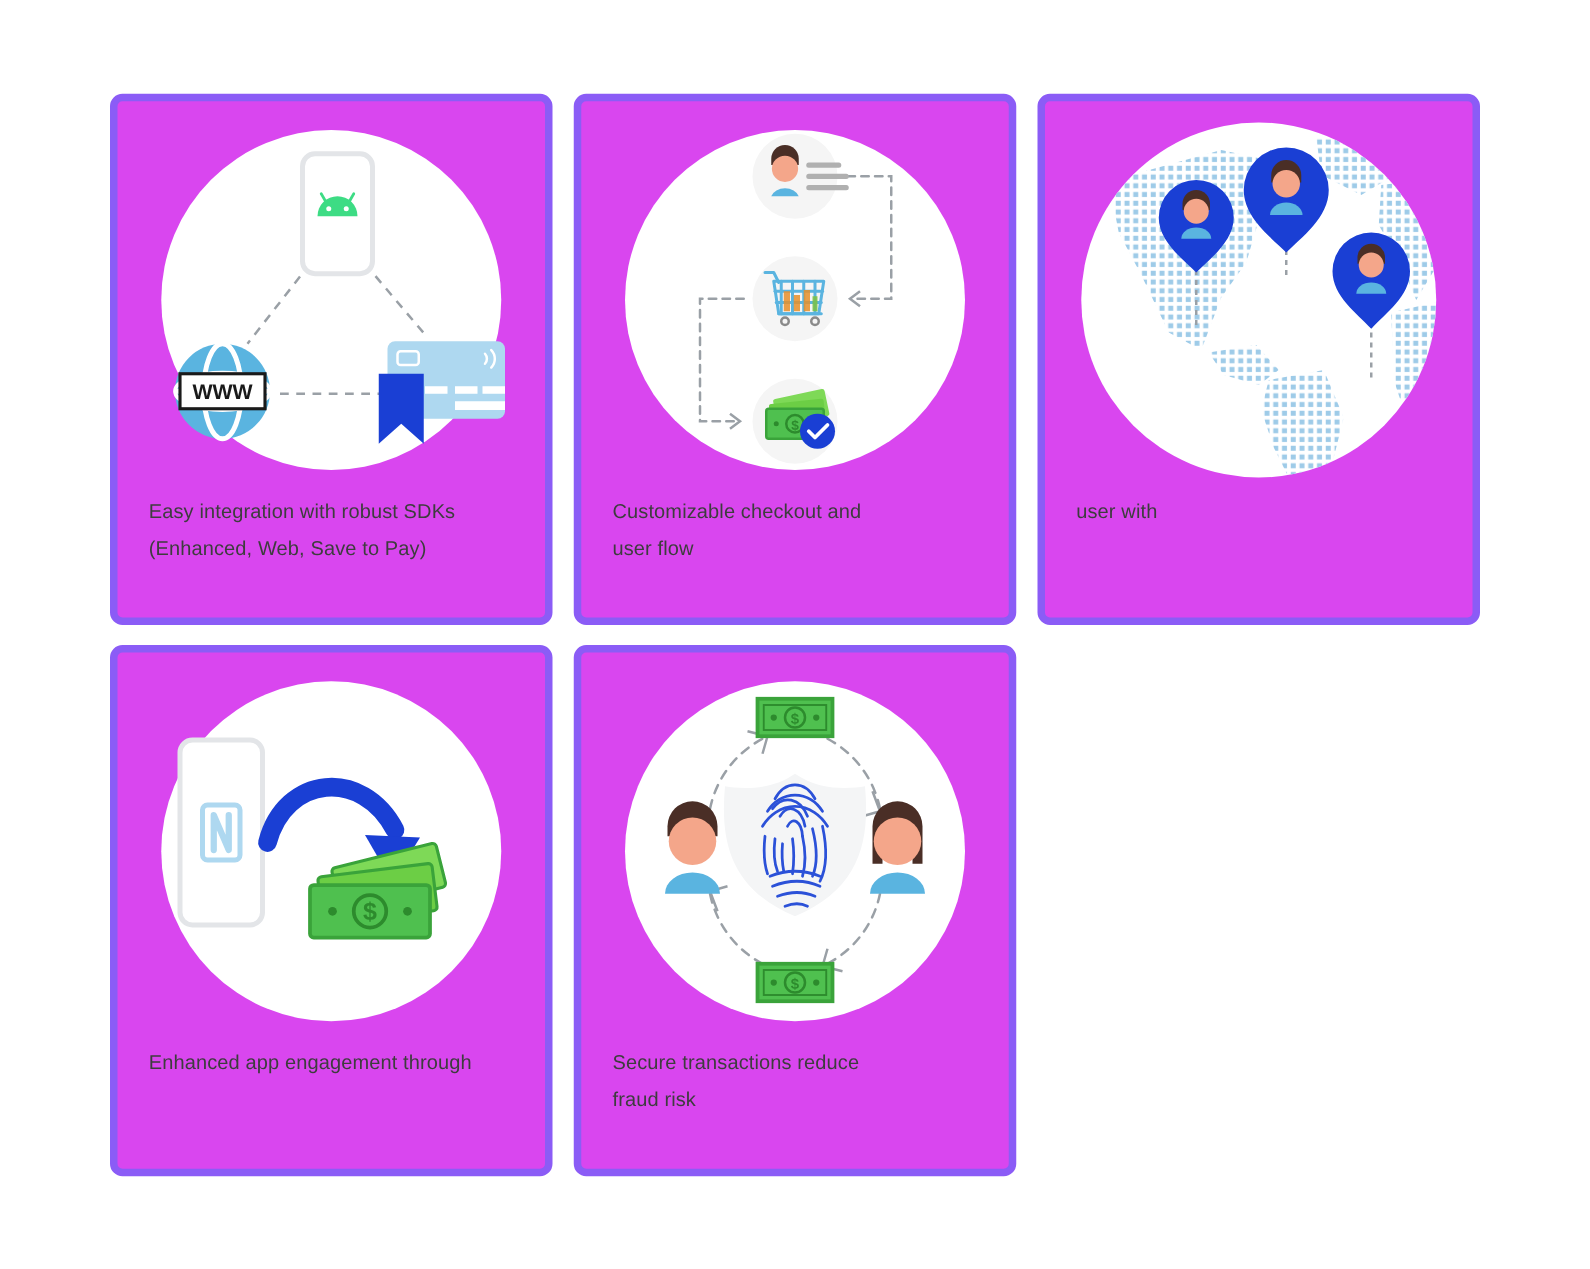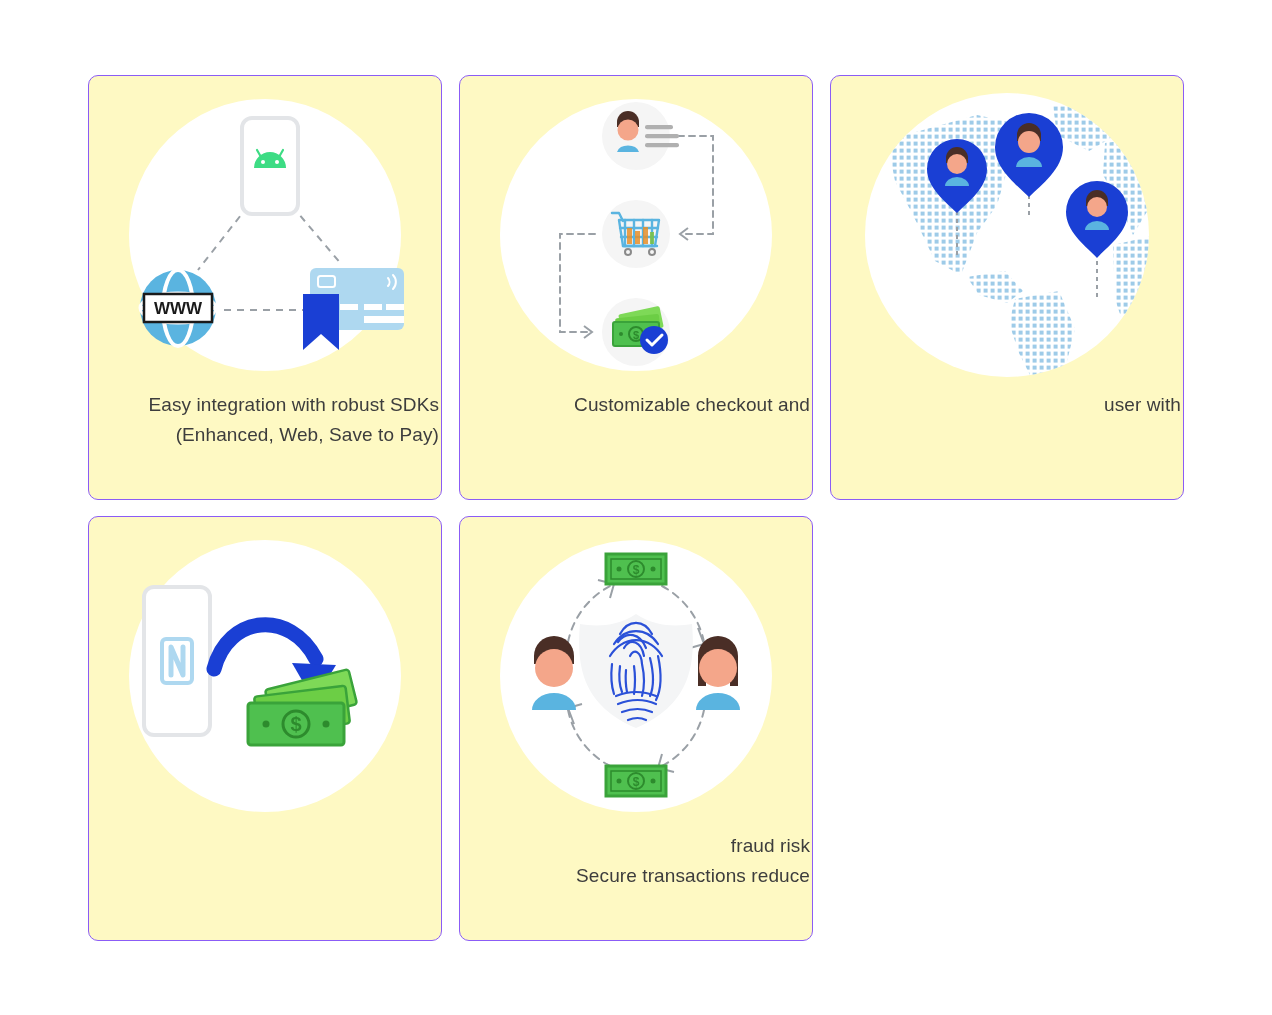--- a/index.html
+++ b/index.html
@@ -18,22 +18,22 @@
     left: 88px;
     top: 75px;
     width: 1096px;
     display: grid;
     grid-template-columns: 354px 354px 354px;
     grid-template-rows: 425px 425px;
     column-gap: 17px;
     row-gap: 16px;
   }
   .benefit-card {
-    background: #fef9c3;
-    border: 1px solid #8b5cf6;
+    background: #d946ef;
+    border: 6px solid #8b5cf6;
     border-radius: 10px;
     box-sizing: border-box;
     display: flex;
     flex-direction: column;
     align-items: center;
     overflow: hidden;
     position: relative;
   }
   .benefit-card.empty {
     background: transparent;
@@ -55,24 +55,24 @@
     width: 272px;
     height: 272px;
     border-radius: 50%;
     background: #ffffff;
   }
   .illus-svg {
     position: relative;
     z-index: 2;
   }
   .card-caption {
-    font-size: 19px;
+    font-size: 16px;
     line-height: 30px;
     color: #3d3d3d;
-    text-align: right;
+    text-align: left;
     width: 320px;
     margin-top: -4px;
     letter-spacing: 0.1px;
     font-weight: 400;
     margin-left: 28px;
   }
   .card-caption .cap-line { display: block; }
 </style>
 </head>
 <body>
@@ -199,20 +199,21 @@
           </g>
           <g>
             <circle cx="133" cy="240" r="14" fill="#1a3fd4"></circle>
             <polyline points="126,240 131,245 141,235" fill="none" stroke="#ffffff" stroke-width="3" stroke-linecap="round" stroke-linejoin="round"></polyline>
           </g>
         </g>
       </svg>
     </div>
     <div class="card-caption">
       <span class="cap-line">Customizable checkout and</span>
+      <span class="cap-line">user flow</span>
     </div>
   </div>
 
   <div class="benefit-card">
     <div class="illus-wrap">
       <div class="illus-disc"></div>
       <svg class="illus-svg" width="300" height="300" viewBox="0 0 300 300">
         <defs>
           <pattern id="dotgrid" width="7" height="7" patternUnits="userSpaceOnUse">
             <rect width="4" height="4" x="0.6" y="0.6" fill="#9ecbe8"></rect>
@@ -298,20 +299,21 @@
           <rect x="116" y="110" width="92" height="38" rx="3" fill="#6cce45" stroke="#3aa33a" stroke-width="2.5" transform="rotate(-7 162 129)"></rect>
           <rect x="108" y="122" width="96" height="42" rx="3" fill="#4fc04f" stroke="#3aa33a" stroke-width="3"></rect>
           <circle cx="156" cy="143" r="13" fill="none" stroke="#2d8b2d" stroke-width="3"></circle>
           <text x="156" y="150" font-family="'Liberation Sans', sans-serif" font-size="20" font-weight="bold" fill="#2d8b2d" text-anchor="middle">$</text>
           <circle cx="126" cy="143" r="3.5" fill="#2d8b2d"></circle>
           <circle cx="186" cy="143" r="3.5" fill="#2d8b2d"></circle>
         </g>
       </svg>
     </div>
     <div class="card-caption">
+      <span class="cap-line">Enhanced app engagement through</span>
     </div>
   </div>
 
   <div class="benefit-card">
     <div class="illus-wrap">
       <div class="illus-disc"></div>
       <svg class="illus-svg" width="260" height="260" viewBox="0 0 260 260">
 
         <g fill="none" stroke="#9aa0a6" stroke-width="2" stroke-dasharray="7,6" stroke-linecap="round">
           <path d="M62 96 A 82 82 0 0 1 104 40"></path>
@@ -374,20 +376,20 @@
           <rect x="100" y="220" width="60" height="30" fill="#4fc04f" stroke="#3aa33a" stroke-width="3"></rect>
           <rect x="105" y="225" width="50" height="20" fill="none" stroke="#2d8b2d" stroke-width="1.5"></rect>
           <circle cx="130" cy="235" r="8" fill="none" stroke="#2d8b2d" stroke-width="2"></circle>
           <text x="130" y="240" font-family="'Liberation Sans', sans-serif" font-size="12" font-weight="bold" fill="#2d8b2d" text-anchor="middle">$</text>
           <circle cx="113" cy="235" r="2.5" fill="#2d8b2d"></circle>
           <circle cx="147" cy="235" r="2.5" fill="#2d8b2d"></circle>
         </g>
       </svg>
     </div>
     <div class="card-caption">
+      <span class="cap-line">Secure transactions reduce</span>
       <span class="cap-line">fraud risk</span>
-      <span class="cap-line">Secure transactions reduce</span>
     </div>
   </div>
 
   <div class="benefit-card empty"></div>
 
 </div>
 
 </body></html>

